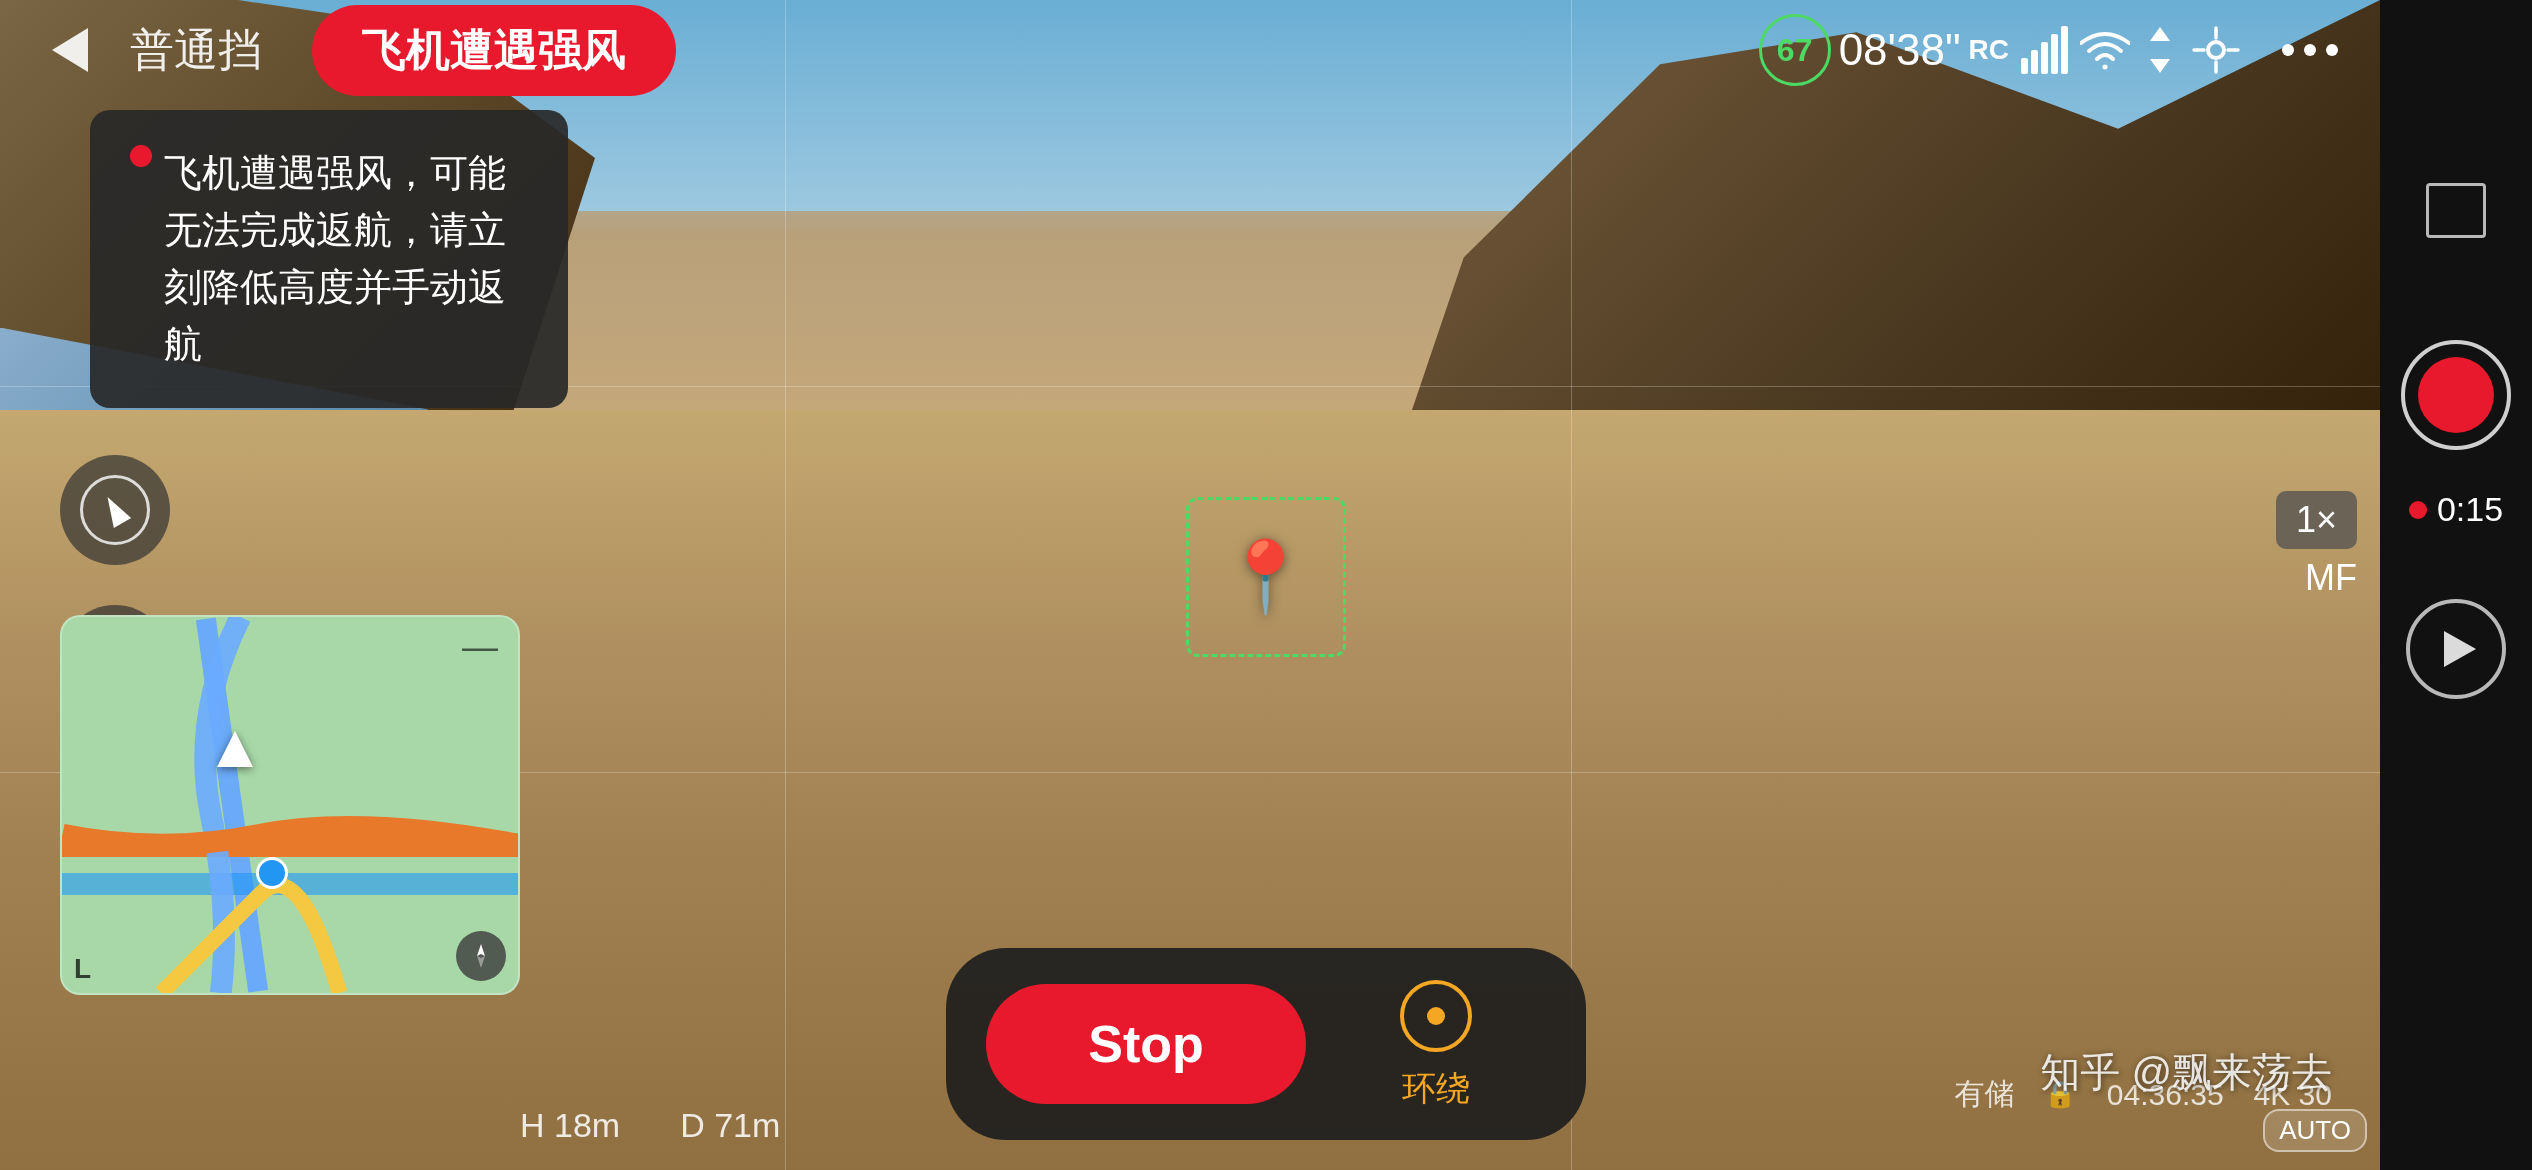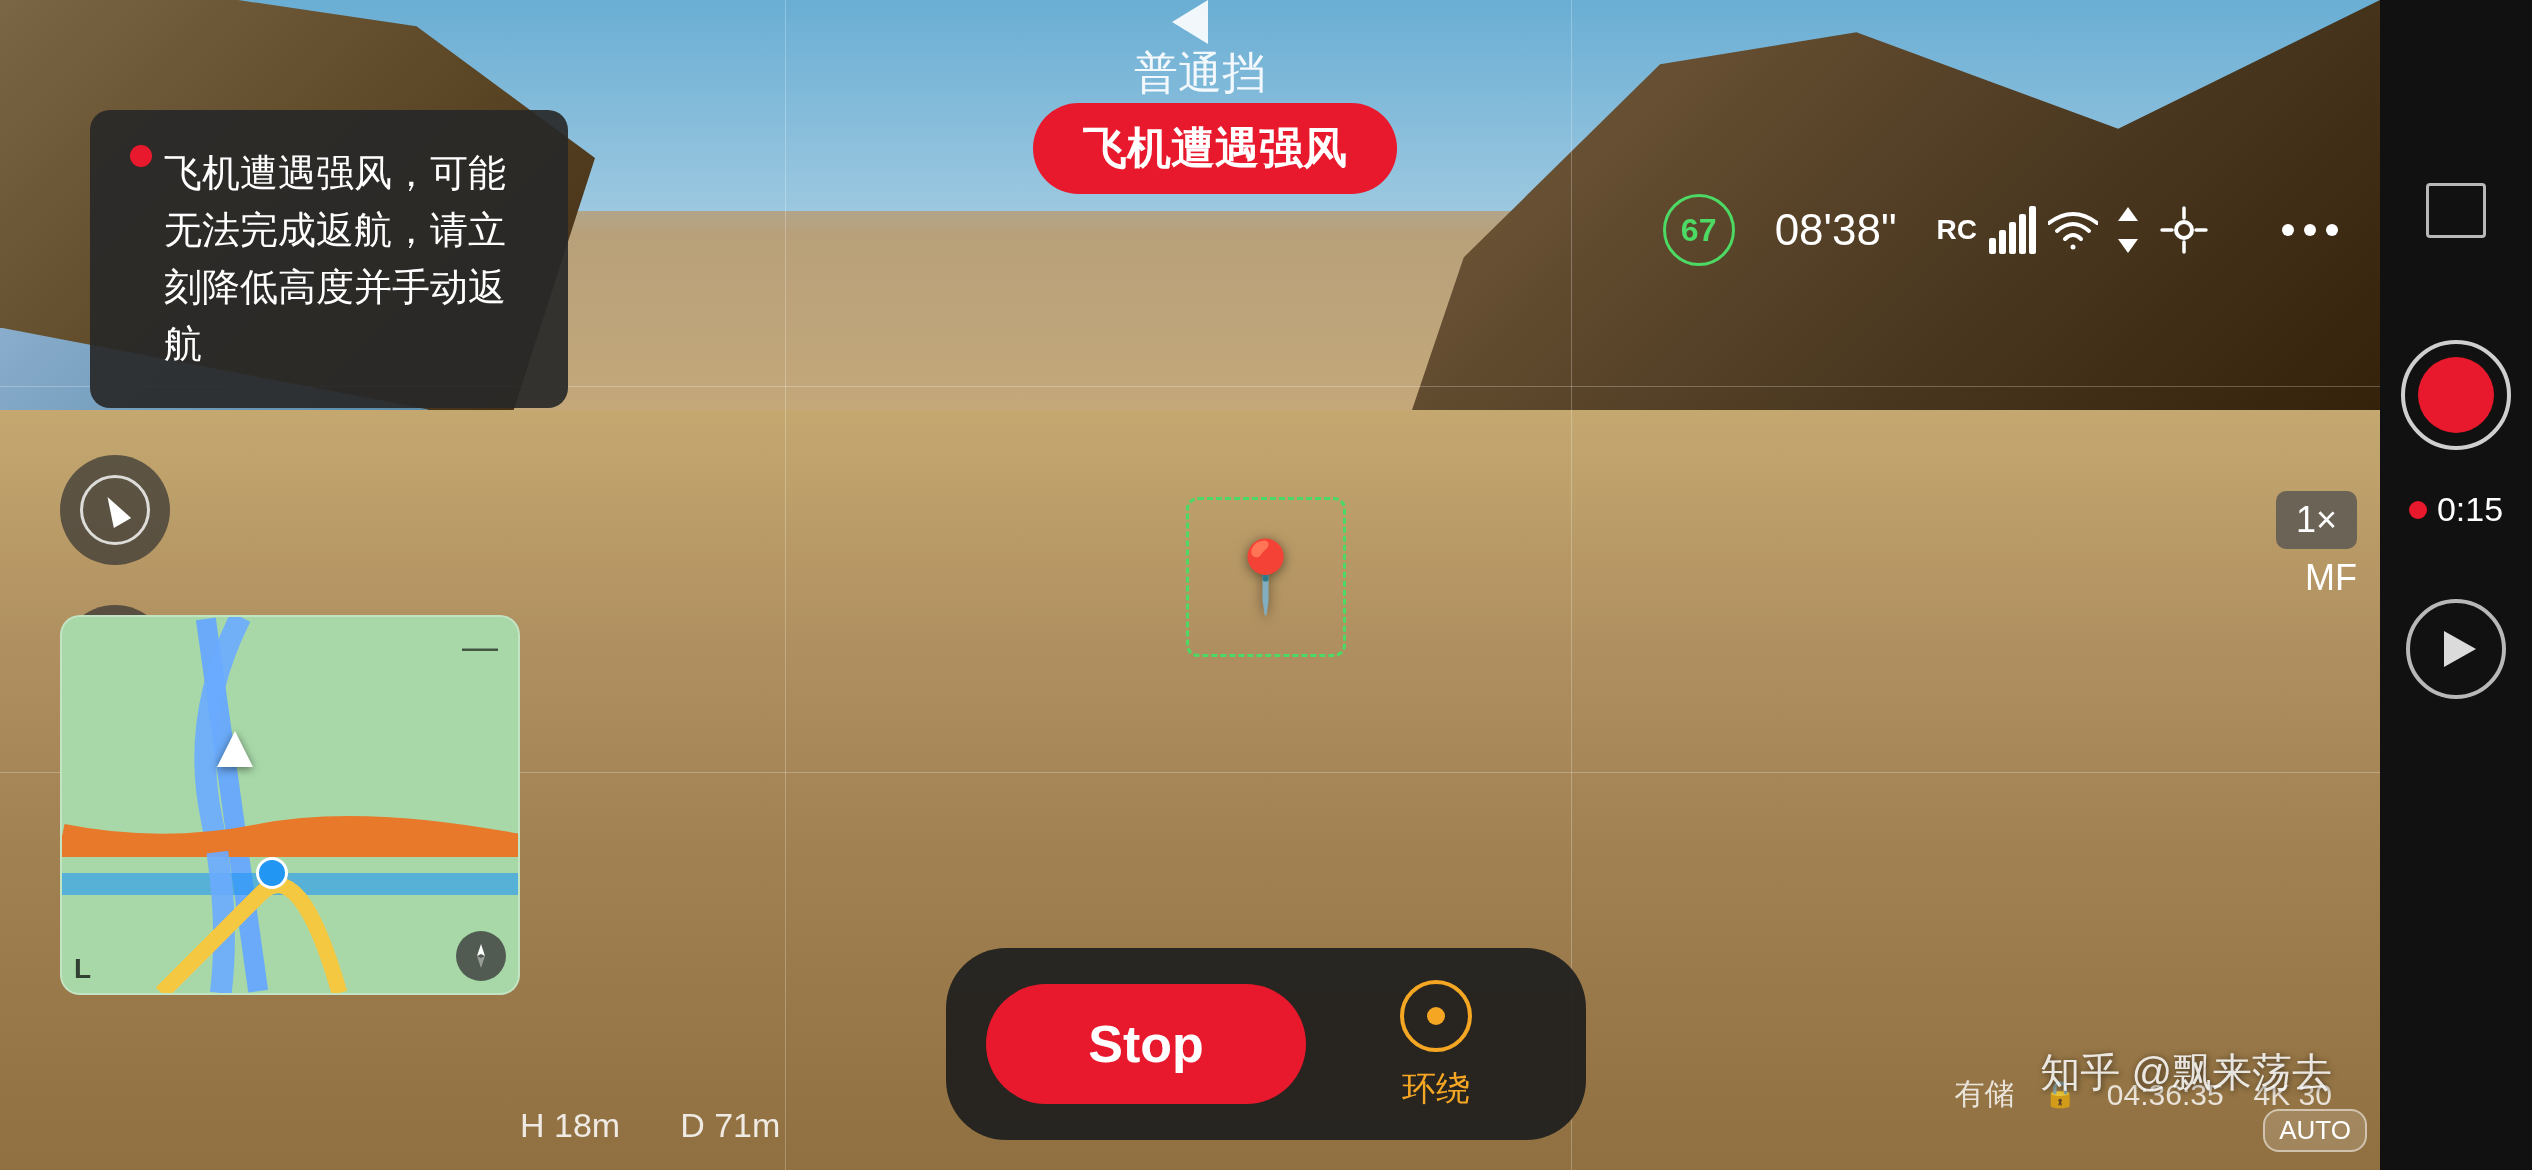--- a/index.html
+++ b/index.html
@@ -104,21 +104,20 @@
     
     #top-bar {
       position: absolute;
       top: 0; left: 0;
       width: 2380px;
       height: 100px;
       display: flex;
       align-items: center;
       padding: 0 30px;
       z-index: 100;
-      flex-direction: column;
     }
 
     #back-btn {
       width: 80px; height: 80px;
       display: flex; align-items: center; justify-content: center;
       cursor: pointer;
     }
     .back-arrow {
       width: 0; height: 0;
       border-top: 22px solid transparent;
@@ -140,21 +139,21 @@
       font-weight: 600;
       padding: 16px 50px;
       border-radius: 50px;
       margin-left: 50px;
     }
 
     #top-right-bar {
       margin-left: auto;
       display: flex;
       align-items: center;
-      gap: 40px;
+      gap: 8px;
     }
 
     .battery-circle {
       width: 72px; height: 72px;
       border-radius: 50%;
       border: 3px solid #4cd964;
       display: flex; align-items: center; justify-content: center;
       color: #4cd964;
       font-size: 32px;
       font-weight: 700;

